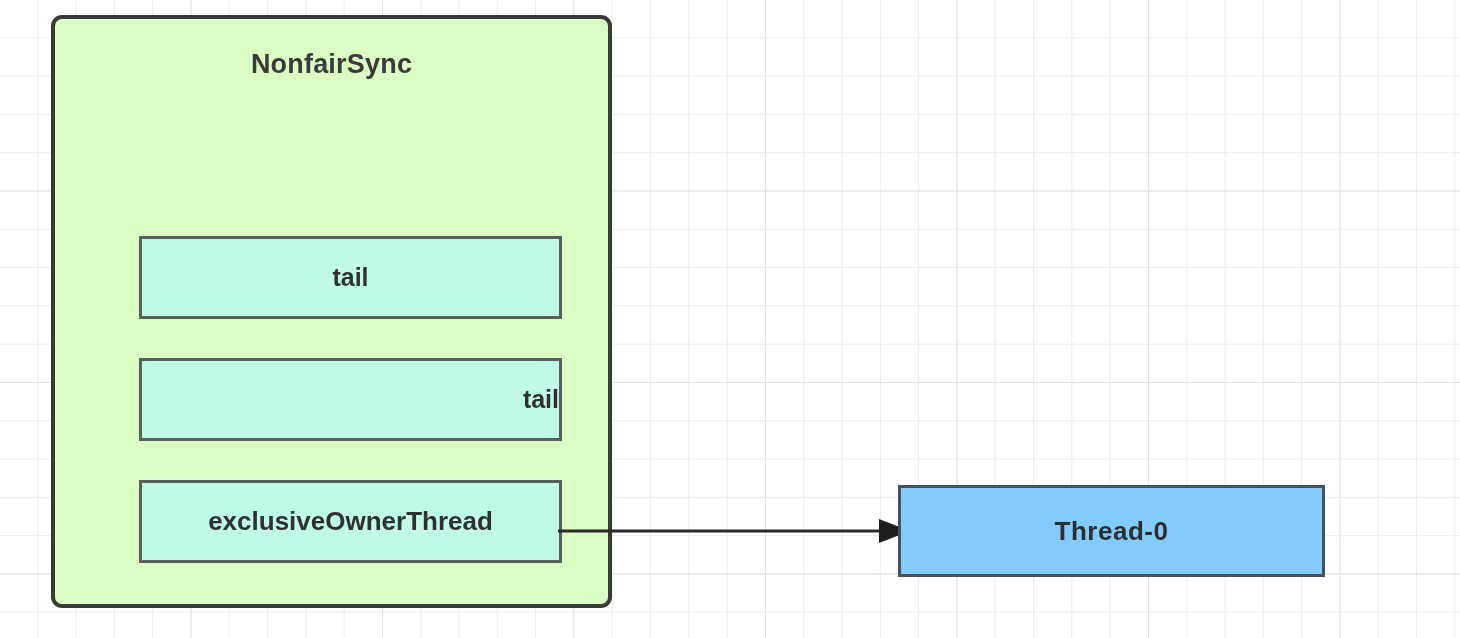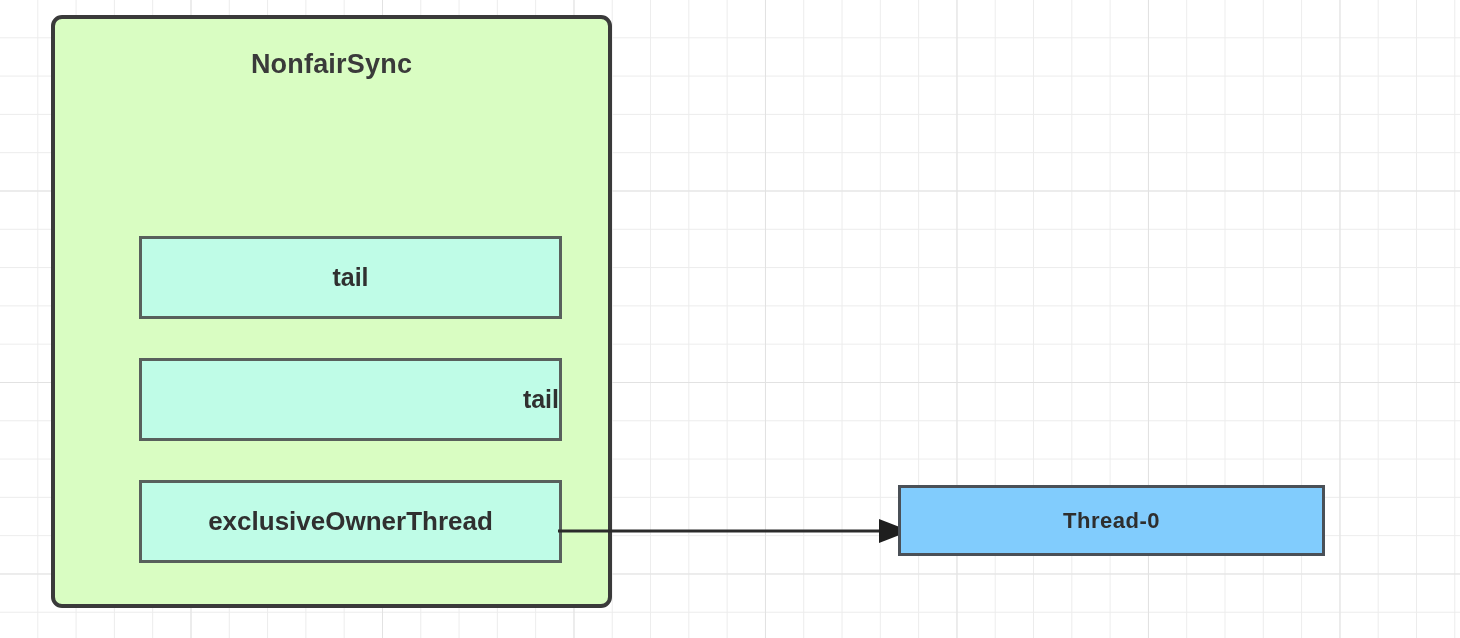--- a/index.html
+++ b/index.html
@@ -84,28 +84,28 @@
   .fb-2 { top: 339px; justify-content: flex-end; }   
   .fb-3 { top: 461px; text-align: right; }   
   .fb-3 { font-size: 26px; }
 
   
   .thread-box {
     position: absolute;
     left: 898px;
     top: 485px;
     width: 427px;
-    height: 71px;
+    height: 92px;
     box-sizing: border-box;
     background: #81ccfd;
     border: 3px solid #4a5057;
     display: flex;
     align-items: center;
     justify-content: center;
-    font-size: 22px;
+    font-size: 26px;
     font-weight: bold;
     color: #2e2e2e;
     letter-spacing: 0.5px;
   }
 
   
   .connector {
     position: absolute;
     left: 548px;
     top: 500px;

